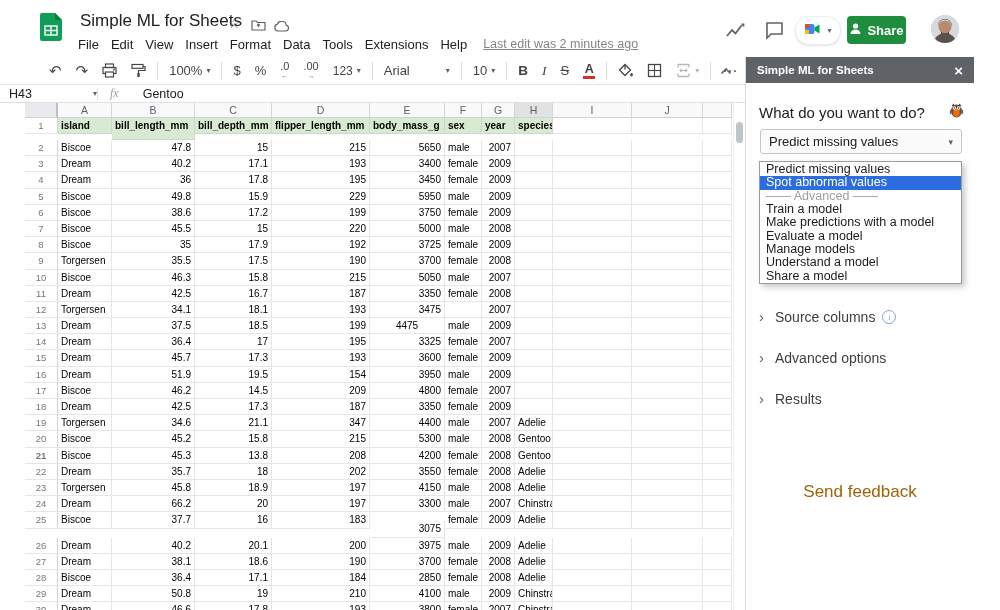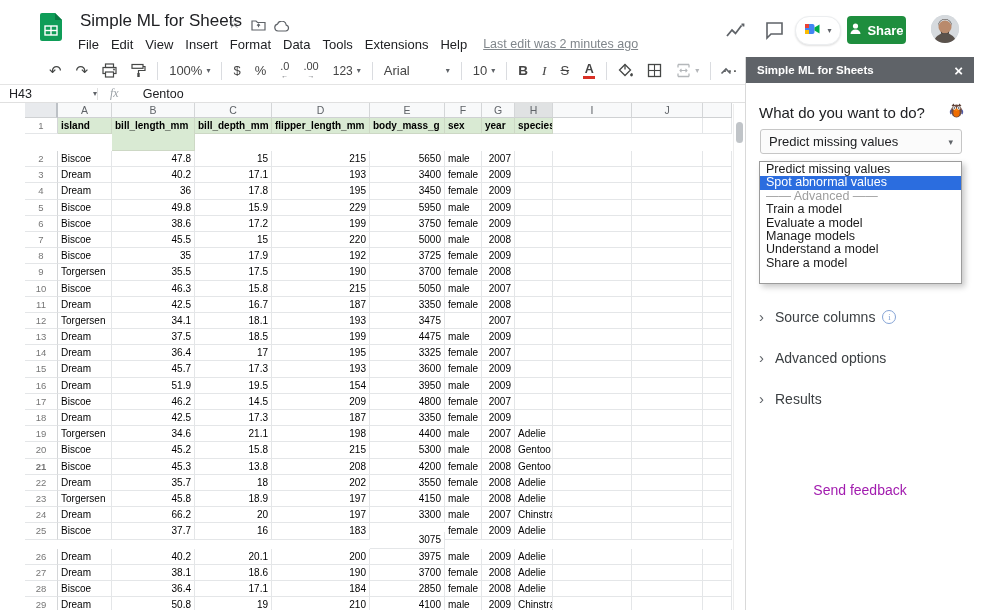--- a/index.html
+++ b/index.html
@@ -84,21 +84,21 @@
   #sb-sections{left:13px;top:250px;width:230px;}
   .section-row{display:flex;align-items:center;height:20px;margin-bottom:21px;}
   .sec-chevron{font-size:15px;color:#5f6368;margin-right:11px;line-height:18px;}
   .sec-label{font-size:14px;color:#3c4043;}
   .info-ico{width:12px;height:12px;border:1px solid #85a4d6;border-radius:50%;color:#85a4d6;
             font-size:8.5px;display:inline-flex;align-items:center;justify-content:center;
             margin-left:7px;font-family:"Liberation Serif",serif;}
   #predict-btn{left:77px;top:374px;width:74px;height:36px;background:#1a73e8;border-radius:4px;
                color:#fff;font-size:13.5px;font-weight:bold;display:flex;align-items:center;
                justify-content:center;box-shadow:0 1px 2px rgba(60,64,67,.3);}
-  #feedback-link{left:114px;top:425px;transform:translateX(-50%);font-size:14px;color:#a21caf;white-space:nowrap;}
+  #feedback-link{left:114px;top:425px;transform:translateX(-50%);font-size:17px;color:#a16207;white-space:nowrap;}
 </style>
 </head>
 <body>
 
 <div id="stage">
 
   <div id="topbar" class="abs">
     <div id="sheets-logo" class="abs">
       <svg width="22" height="28" viewBox="0 0 22 28">
         <path d="M2 0 h13 l7 7 v18 a3 3 0 0 1 -3 3 h-17 a2 2 0 0 1 -2 -2 v-24 a2 2 0 0 1 2 -2 z" fill="#0f9d58"></path>
@@ -287,21 +287,21 @@
           <div class="gc colhead" style="width: 37px; height: 15px; line-height: 15px;">F</div>
           <div class="gc colhead" style="width: 33px; height: 15px; line-height: 15px;">G</div>
           <div class="gc colhead sel" style="width: 38px; height: 15px; line-height: 15px;">H</div>
           <div class="gc colhead" style="width: 79px; height: 15px; line-height: 15px;">I</div>
           <div class="gc colhead" style="width: 71px; height: 15px; line-height: 15px;">J</div>
           <div class="gc colhead" style="width: 29px; height: 15px; line-height: 15px;"></div>
         </div>
         <div class="g-row">
           <div class="gc rowhead" style="width: 33px; height: 16.2px; line-height: 16.2px;">1</div>
           <div class="gc hcell" style="width: 54px; height: 16.2px; line-height: 16.2px;">island</div>
-          <div class="gc hcell" style="width: 83px; height: 33px; line-height: 16.2px;">bill_length_mm</div>
+          <div class="gc hcell" style="width: 83px; height: 22px; line-height: 16.2px;">bill_length_mm</div>
           <div class="gc hcell" style="width: 77px; height: 16.2px; line-height: 16.2px;">bill_depth_mm</div>
           <div class="gc hcell" style="width: 98px; height: 16.2px; line-height: 16.2px;">flipper_length_mm</div>
           <div class="gc hcell" style="width: 75px; height: 16.2px; line-height: 16.2px;">body_mass_g</div>
           <div class="gc hcell" style="width: 37px; height: 16.2px; line-height: 16.2px;">sex</div>
           <div class="gc hcell" style="width: 33px; height: 16.2px; line-height: 16.2px;">year</div>
           <div class="gc hcell" style="width: 38px; height: 16.2px; line-height: 16.2px;">species</div>
           <div class="gc dcell" style="width: 79px; height: 16.2px; line-height: 16.2px;"></div>
           <div class="gc dcell" style="width: 71px; height: 16.2px; line-height: 16.2px;"></div>
           <div class="gc dcell" style="width: 29px; height: 16.2px; line-height: 16.2px;"></div>
         </div>
@@ -458,21 +458,21 @@
           <div class="gc dcell" style="width: 79px; height: 16.2px; line-height: 16.2px;"></div>
           <div class="gc dcell" style="width: 71px; height: 16.2px; line-height: 16.2px;"></div>
           <div class="gc dcell" style="width: 29px; height: 16.2px; line-height: 16.2px;"></div>
         </div>
         <div class="g-row">
           <div class="gc rowhead" style="width: 33px; height: 16.2px; line-height: 16.2px;">13</div>
           <div class="gc dcell" style="width: 54px; height: 16.2px; line-height: 16.2px;">Dream</div>
           <div class="gc dcell num" style="width: 83px; height: 16.2px; line-height: 16.2px;">37.5</div>
           <div class="gc dcell num" style="width: 77px; height: 16.2px; line-height: 16.2px;">18.5</div>
           <div class="gc dcell num" style="width: 98px; height: 16.2px; line-height: 16.2px;">199</div>
-          <div class="gc dcell num" style="width: 75px; height: 16.2px; line-height: 16.2px;">4475</div>
+          <div class="gc dcell num" style="width: 75px; height: 16.2px; line-height: 16.2px; text-align: center;">4475</div>
           <div class="gc dcell" style="width: 37px; height: 16.2px; line-height: 16.2px;">male</div>
           <div class="gc dcell num" style="width: 33px; height: 16.2px; line-height: 16.2px;">2009</div>
           <div class="gc dcell" style="width: 38px; height: 16.2px; line-height: 16.2px;"></div>
           <div class="gc dcell" style="width: 79px; height: 16.2px; line-height: 16.2px;"></div>
           <div class="gc dcell" style="width: 71px; height: 16.2px; line-height: 16.2px;"></div>
           <div class="gc dcell" style="width: 29px; height: 16.2px; line-height: 16.2px;"></div>
         </div>
         <div class="g-row">
           <div class="gc rowhead" style="width: 33px; height: 16.2px; line-height: 16.2px;">14</div>
           <div class="gc dcell" style="width: 54px; height: 16.2px; line-height: 16.2px;">Dream</div>
@@ -541,21 +541,21 @@
           <div class="gc dcell" style="width: 38px; height: 16.2px; line-height: 16.2px;"></div>
           <div class="gc dcell" style="width: 79px; height: 16.2px; line-height: 16.2px;"></div>
           <div class="gc dcell" style="width: 71px; height: 16.2px; line-height: 16.2px;"></div>
           <div class="gc dcell" style="width: 29px; height: 16.2px; line-height: 16.2px;"></div>
         </div>
         <div class="g-row">
           <div class="gc rowhead" style="width: 33px; height: 16.2px; line-height: 16.2px;">19</div>
           <div class="gc dcell" style="width: 54px; height: 16.2px; line-height: 16.2px;">Torgersen</div>
           <div class="gc dcell num" style="width: 83px; height: 16.2px; line-height: 16.2px;">34.6</div>
           <div class="gc dcell num" style="width: 77px; height: 16.2px; line-height: 16.2px;">21.1</div>
-          <div class="gc dcell num" style="width: 98px; height: 16.2px; line-height: 16.2px;">198</div>
+          <div class="gc dcell num" style="width: 98px; height: 16.2px; line-height: 16.2px;">347</div>
           <div class="gc dcell num" style="width: 75px; height: 16.2px; line-height: 16.2px;">4400</div>
           <div class="gc dcell" style="width: 37px; height: 16.2px; line-height: 16.2px;">male</div>
           <div class="gc dcell num" style="width: 33px; height: 16.2px; line-height: 16.2px;">2007</div>
           <div class="gc dcell" style="width: 38px; height: 16.2px; line-height: 16.2px;">Adelie</div>
           <div class="gc dcell" style="width: 79px; height: 16.2px; line-height: 16.2px;"></div>
           <div class="gc dcell" style="width: 71px; height: 16.2px; line-height: 16.2px;"></div>
           <div class="gc dcell" style="width: 29px; height: 16.2px; line-height: 16.2px;"></div>
         </div>
         <div class="g-row">
           <div class="gc rowhead" style="width: 33px; height: 16.2px; line-height: 16.2px;">20</div>
@@ -738,20 +738,21 @@
     </div>
     <div id="task-select" class="abs">
       <span>Predict missing values</span>
       <span class="caret" style="font-size:9px;">▾</span>
     </div>
     <div id="task-list" class="abs">
         <div class="opt normal">Predict missing values</div>
         <div class="opt highlighted">Spot abnormal values</div>
         <div class="opt disabled">—— Advanced ——</div>
         <div class="opt normal">Train a model</div>
+        <div class="opt normal">Make predictions with a model</div>
         <div class="opt normal">Evaluate a model</div>
         <div class="opt normal">Manage models</div>
         <div class="opt normal">Understand a model</div>
         <div class="opt normal">Share a model</div>
       </div>
     <div id="sb-sections" class="abs">
         <div class="section-row">
           <span class="sec-chevron">›</span>
           <span class="sec-label">Source columns</span>
           <span class="info-ico">i</span>

